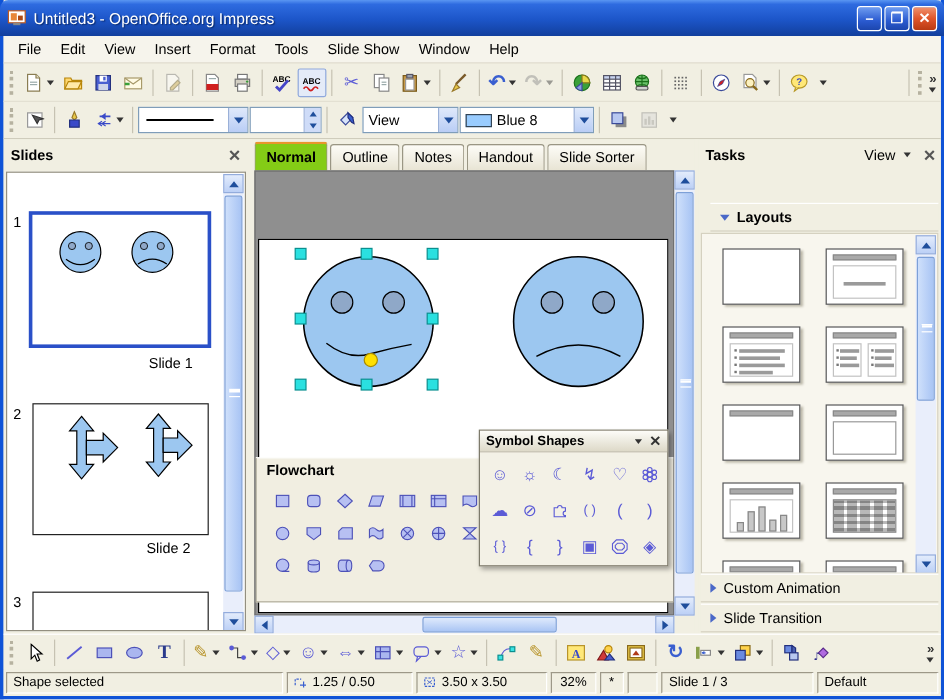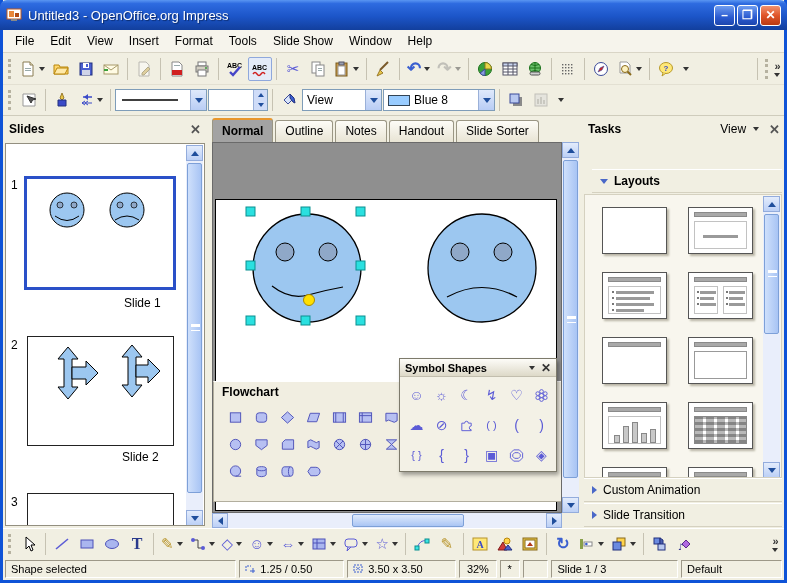--- a/index.html
+++ b/index.html
@@ -59,21 +59,21 @@
 .sar.up i{border-bottom:5px solid #1f4e9c}
 .sar.dn i{border-top:5px solid #1f4e9c}
 .sthumb{position:absolute;left:1px;width:15px;background:linear-gradient(90deg,#cfe0fb,#a8c4f4);border:1px solid #7da0d8;border-radius:2px}
 .sgrip{position:absolute;left:3px;width:9px;height:7px;border-top:1px solid #fff;border-bottom:1px solid #fff;box-shadow:0 2px 0 #fff inset}
 
 .split{position:absolute;top:0;height:412px;width:3px;background:#f1efe2}
 
 #center{position:absolute;left:207px;top:0;width:369px;height:412px}
 #tabs{position:absolute;left:2px;top:1px;height:25px;display:flex;align-items:flex-end;gap:2px}
 .tab{padding:3px 9px 4px;border:1px solid #9a9684;border-bottom:none;border-radius:3px 3px 0 0;background:linear-gradient(180deg,#fdfcf7,#e8e4d4);font-size:12px}
-.tab.act{background:#a3a3a3;font-weight:bold;border-top:2px solid #e8962c;padding-top:4px}
+.tab.act{background:#84cc16;font-weight:bold;border-top:2px solid #e8962c;padding-top:4px}
 #workspace{position:absolute;left:2px;top:26px;width:350px;height:371px;background:#8f8f8f;border:1px solid #6a6a6a;overflow:hidden}
 #page{position:absolute;left:2px;top:56px;width:342px;height:312px;background:#fff;border:1px solid #000}
 
 #fcpanel{position:absolute;left:0;top:238px;width:349px;height:121px;background:#f1eee1;border:1px solid #b2ae9e;border-top:1px solid #fff}
 #fcpanel .fhead{font-weight:bold;padding:3px 8px}
 #fcgrid{display:grid;grid-template-columns:repeat(7,26px);grid-auto-rows:27px;padding:2px 0 0 8px;align-items:center;justify-items:center}
 
 #sympanel{position:absolute;left:186px;top:215px;width:158px;height:114px;background:#f3f1e6;border:1px solid #7d7a6b;box-shadow:2px 3px 4px rgba(0,0,0,.35);z-index:6}
 #symhead{height:18px;display:flex;align-items:center;background:linear-gradient(180deg,#fdfcf8,#ddd9c8);border-bottom:1px solid #c2beae;padding:0 5px;font-weight:bold;font-size:11px}
 #symhead .hx{margin-left:6px;font-weight:bold;font-size:12px;color:#333}

